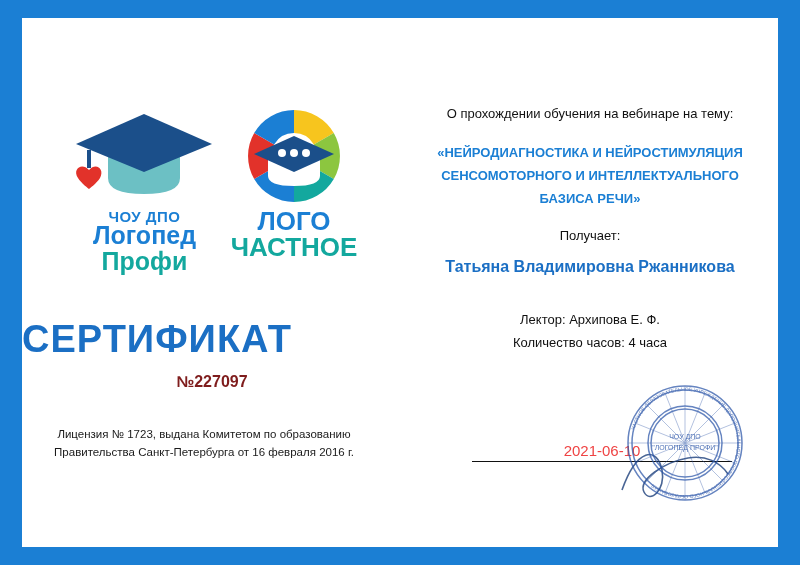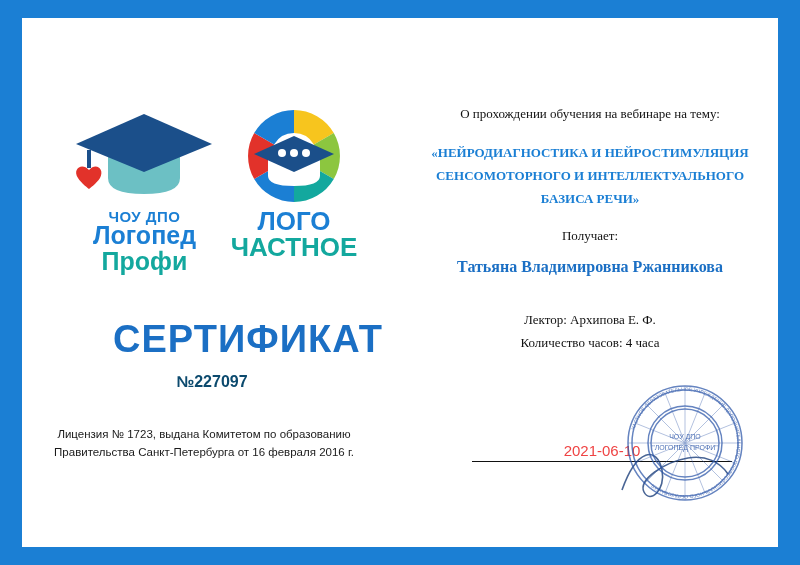--- a/index.html
+++ b/index.html
@@ -94,54 +94,52 @@
     text-align: center;
     line-height: 1.0;
   }
 
   
   .cert-title {
     position: absolute;
     left: 0;
     top: 300px;
     width: 380px;
-    text-align: center;
+    text-align: left;
     font-size: 38px;
     font-weight: bold;
     color: #1b6fc4;
     letter-spacing: 1px;
-    padding-left: 36px;
   }
   .cert-number {
     position: absolute;
     left: 0;
     top: 355px;
     width: 380px;
     text-align: center;
     font-size: 16px;
     font-weight: bold;
-    color: #0c4a6e;
+    color: #7f1d1d;
   }
   .license {
     position: absolute;
     left: 20px;
     top: 408px;
     width: 324px;
     text-align: center;
     font-size: 11.5px;
     color: #1a1a1a;
     line-height: 1.55;
   }
 
   
   .r-block {
     position: absolute;
     width: 376px;
     text-align: center;
-    font-family: Liberation Serif, serif;
   }
   .r-about {
     top: 88px;
     font-size: 13px;
     color: #111111;
   }
   .r-theme {
     top: 124px;
     font-size: 13px;
     font-weight: bold;

